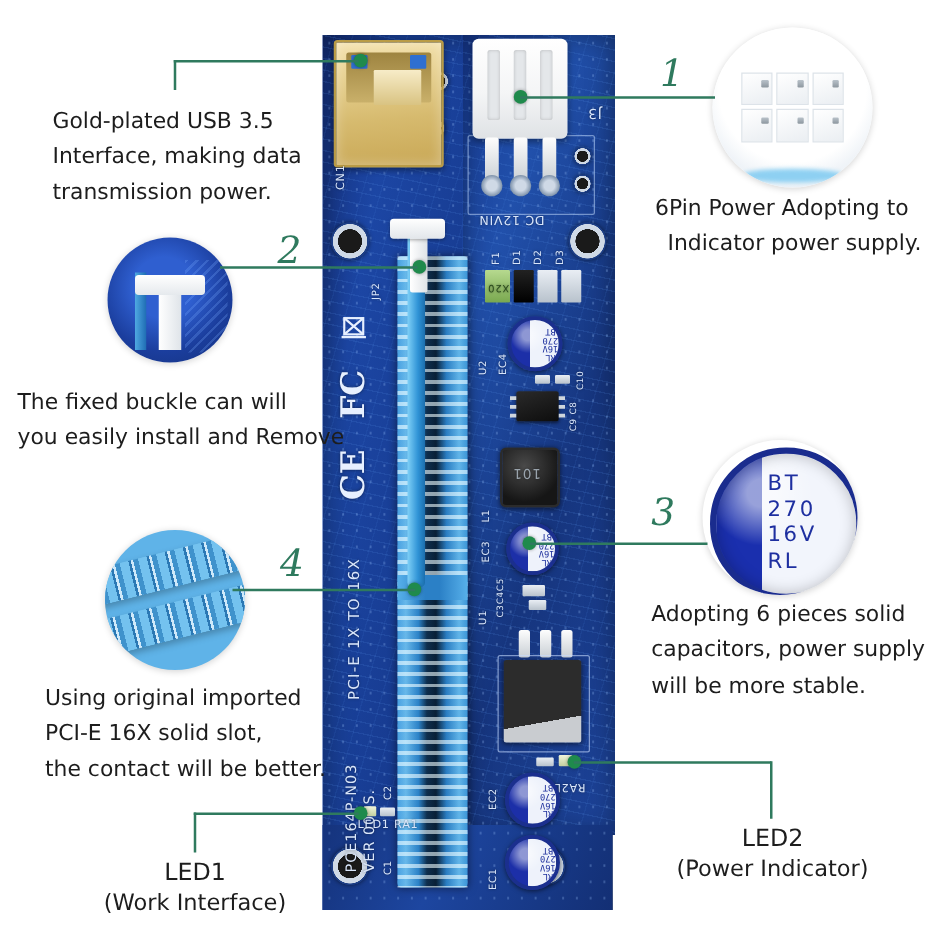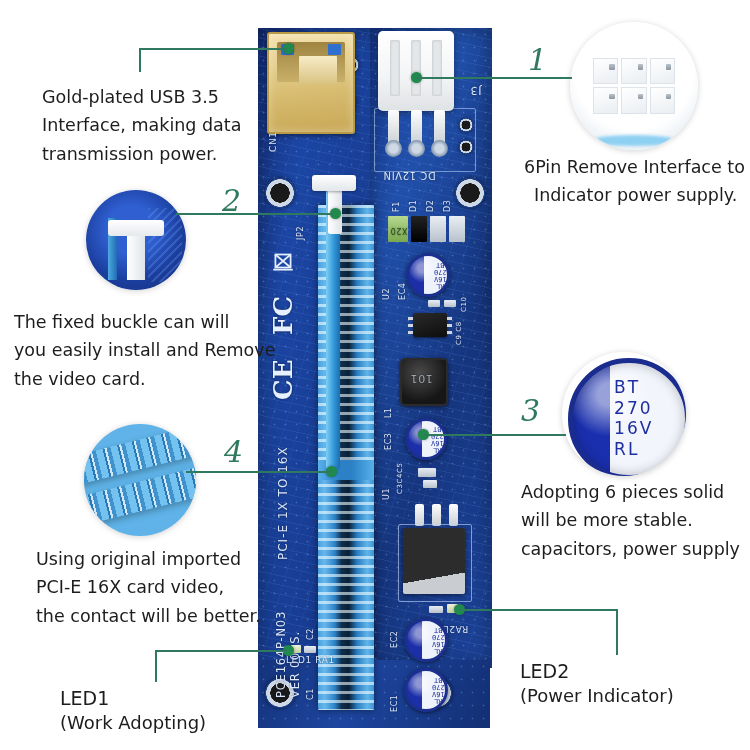--- a/index.html
+++ b/index.html
@@ -160,21 +160,21 @@
     background:#1f8a4c;box-shadow:0 0 3px rgba(0,0,0,.4);
   }
   .num{
     position:absolute;color:#2f7a5e;font-size:30px;font-style:italic;
     font-family:"DejaVu Serif","Liberation Serif",serif;
   }
   .cap-text{
     position:absolute;color:#1d1d1d;font-size:17.5px;line-height:1.62;
     font-family:"DejaVu Sans","Liberation Sans",sans-serif;
   }
-  .cap-text.center{}
+  .cap-text.center{text-align:center;}
 
   
   .bubble{
     position:absolute;border-radius:50%;overflow:hidden;
     box-shadow:0 1px 6px rgba(0,0,0,.18);
   }
   .bub-inner{position:absolute;left:0;top:0;right:0;bottom:0;}
 
   
   .b1{background:radial-gradient(circle at 50% 38%,#ffffff 0 58%,#f0f4f8 72%,#dfeaf4 100%);}
@@ -373,21 +373,21 @@
         <div class="cell"></div>
         <div class="cell"></div>
       </div>
       <div class="blue-base"></div>
     </div>
   </div>
   <div class="dot" style="left:411px;top:72px;"></div>
   <div class="lead lead-h" style="left:416px;top:77px;width:156px;"></div>
   <div class="num" style="left:528px;top:42px;">1</div>
   <div class="cap-text" style="left:524px;top:153px;width:226px;">
-    <div>6Pin Remove Interface to</div>
+    <div>6Pin Power Adopting to</div>
     <div style="padding-left:10px;">Indicator power supply.</div>
   </div>
 
   <div class="dot" style="left:283px;top:43px;"></div>
   <div class="lead lead-h" style="left:139px;top:48px;width:148px;"></div>
   <div class="lead lead-v" style="left:139px;top:48px;height:24px;"></div>
   <div class="cap-text" style="left:42px;top:83px;width:250px;">
     <div>Gold-plated USB 3.5</div>
     <div>Interface, making data</div>
     <div>transmission power.</div>
@@ -400,64 +400,63 @@
       <div class="bk-stem"></div>
       <div class="bk-top"></div>
     </div>
   </div>
   <div class="dot" style="left:330px;top:208px;"></div>
   <div class="lead lead-h" style="left:176px;top:213px;width:158px;"></div>
   <div class="num" style="left:222px;top:183px;">2</div>
   <div class="cap-text" style="left:14px;top:308px;width:268px;">
     <div>The fixed buckle can will</div>
     <div>you easily install and Remove</div>
-    <div>the video card.</div>
   </div>
 
   <div class="bubble b3" style="left:562px;top:352px;width:124px;height:124px;">
     <div class="bub-inner">
       <div class="capbig"></div>
       <div class="captxt">
         <div>BT</div>
         <div>270</div>
         <div>16V</div>
         <div>RL</div>
       </div>
     </div>
   </div>
   <div class="dot" style="left:418px;top:429px;"></div>
   <div class="lead lead-h" style="left:424px;top:434px;width:142px;"></div>
   <div class="num" style="left:521px;top:393px;">3</div>
   <div class="cap-text" style="left:521px;top:478px;width:229px;">
     <div>Adopting 6 pieces solid</div>
+    <div>capacitors, power supply</div>
     <div>will be more stable.</div>
-    <div>capacitors, power supply</div>
   </div>
 
   <div class="bubble b4" style="left:84px;top:424px;width:112px;height:112px;">
     <div class="bub-inner">
       <div class="rowA"></div>
       <div class="rowB"></div>
     </div>
   </div>
   <div class="dot" style="left:326px;top:466px;"></div>
   <div class="lead lead-h" style="left:186px;top:471px;width:146px;"></div>
   <div class="num" style="left:224px;top:434px;">4</div>
   <div class="cap-text" style="left:36px;top:545px;width:262px;">
     <div>Using original imported</div>
-    <div>PCI-E 16X card video,</div>
+    <div>PCI-E 16X solid slot,</div>
     <div>the contact will be better.</div>
   </div>
 
   <div class="dot" style="left:283px;top:645px;"></div>
   <div class="lead lead-h" style="left:155px;top:650px;width:132px;"></div>
   <div class="lead lead-v" style="left:155px;top:650px;height:32px;"></div>
   <div class="cap-text center" style="left:60px;top:685px;width:192px;line-height:1.38;">
     <div style="font-size:19px;">LED1</div>
-    <div style="font-size:18px;">(Work Adopting)</div>
+    <div style="font-size:18px;">(Work Interface)</div>
   </div>
 
   <div class="dot" style="left:454px;top:604px;"></div>
   <div class="lead lead-h" style="left:459px;top:609px;width:158px;"></div>
   <div class="lead lead-v" style="left:616px;top:609px;height:46px;"></div>
   <div class="cap-text center" style="left:520px;top:658px;width:196px;line-height:1.38;">
     <div style="font-size:19px;">LED2</div>
     <div style="font-size:18px;">(Power Indicator)</div>
   </div>
 

